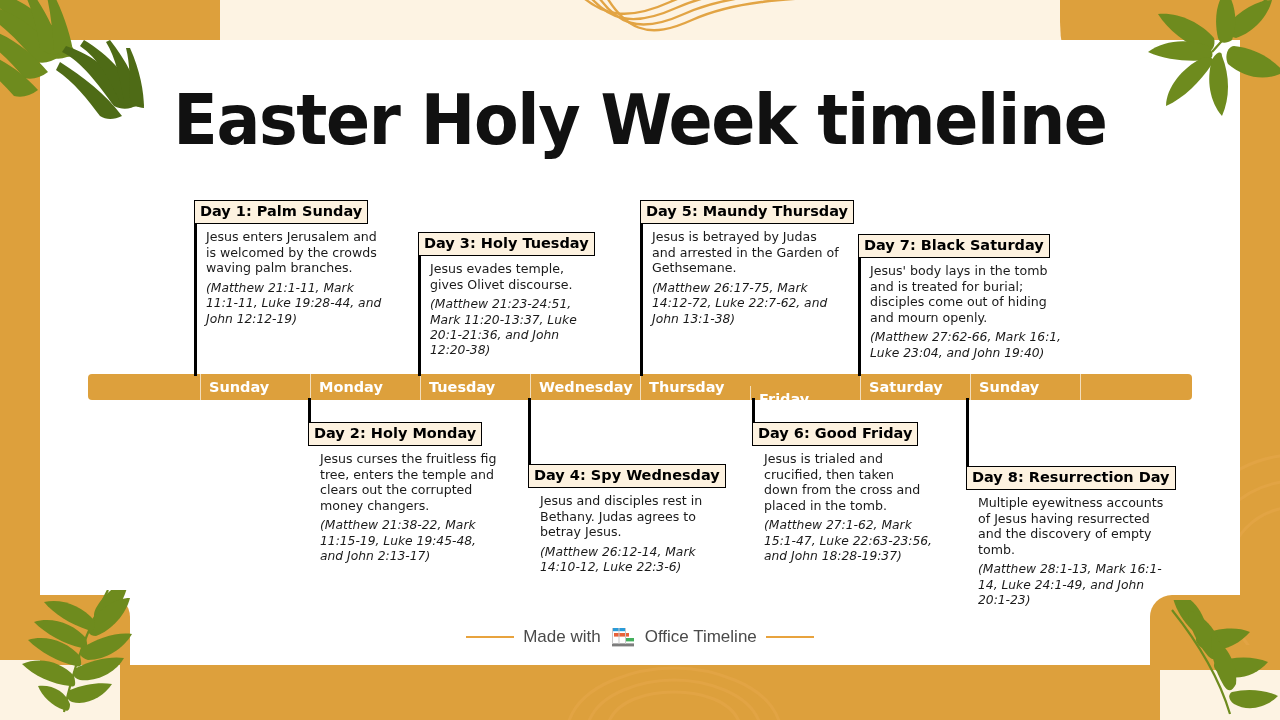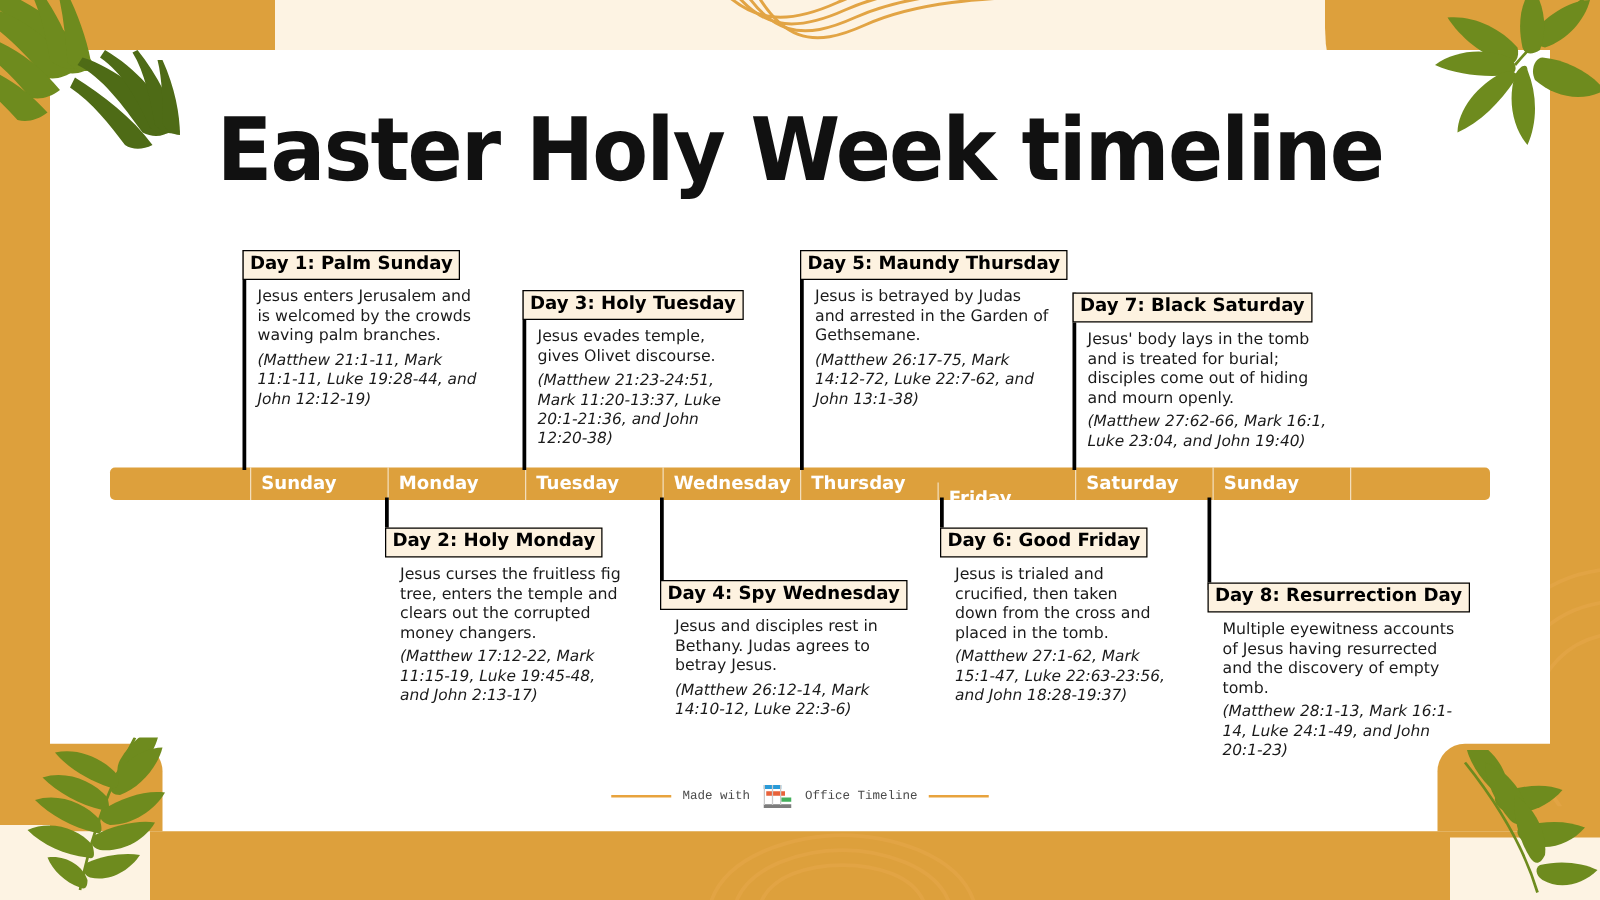--- a/index.html
+++ b/index.html
@@ -132,22 +132,22 @@
 
   
   #footer {
     position: absolute;
     left: 0; right: 0; top: 626px;
     display: flex; align-items: center; justify-content: center;
     gap: 9px;
   }
   .foot-rule { width: 48px; height: 2px; background: #E8A33D; }
   .foot-text {
-    font-size: 10px; color: #4a4a4a;
-    font-family: Liberation Mono, monospace;
+    font-size: 17px; color: #4a4a4a;
+    font-family: Liberation Sans, sans-serif;
   }
   #ot-logo { width: 26px; height: 22px; display: block; }
 </style>
 </head>
 <body>
 
 <div id="slide">
 
   <div class="deco blob-tl"></div>
   <div class="deco bar-top"></div>
@@ -298,21 +298,21 @@
       <div class="ms-body">Jesus' body lays in the tomb and is treated for burial; disciples come out of hiding and mourn openly.</div>
       <div class="ms-body ms-refs">(Matthew 27:62-66, Mark 16:1, Luke 23:04, and John 19:40)</div>
     </div>
   </div>
 
   <div class="milestone" style="left:308px; top:398px;">
     <div class="ms-line" style="top:0; height:30px;"></div>
     <div class="ms-box" style="top:24px; width:195px;">
       <span class="ms-title">Day 2: Holy Monday</span>
       <div class="ms-body">Jesus curses the fruitless fig tree, enters the temple and clears out the corrupted money changers.</div>
-      <div class="ms-body ms-refs">(Matthew 17:12-22, Mark 11:15-19, Luke 19:45-48, and John 2:13-17)</div>
+      <div class="ms-body ms-refs">(Matthew 21:38-22, Mark 11:15-19, Luke 19:45-48, and John 2:13-17)</div>
     </div>
   </div>
 
   <div class="milestone" style="left:528px; top:398px;">
     <div class="ms-line" style="top:0; height:72px;"></div>
     <div class="ms-box" style="top:66px; width:195px;">
       <span class="ms-title">Day 4: Spy Wednesday</span>
       <div class="ms-body">Jesus and disciples rest in Bethany. Judas agrees to betray Jesus.</div>
       <div class="ms-body ms-refs">(Matthew 26:12-14, Mark 14:10-12, Luke 22:3-6)</div>
     </div>

